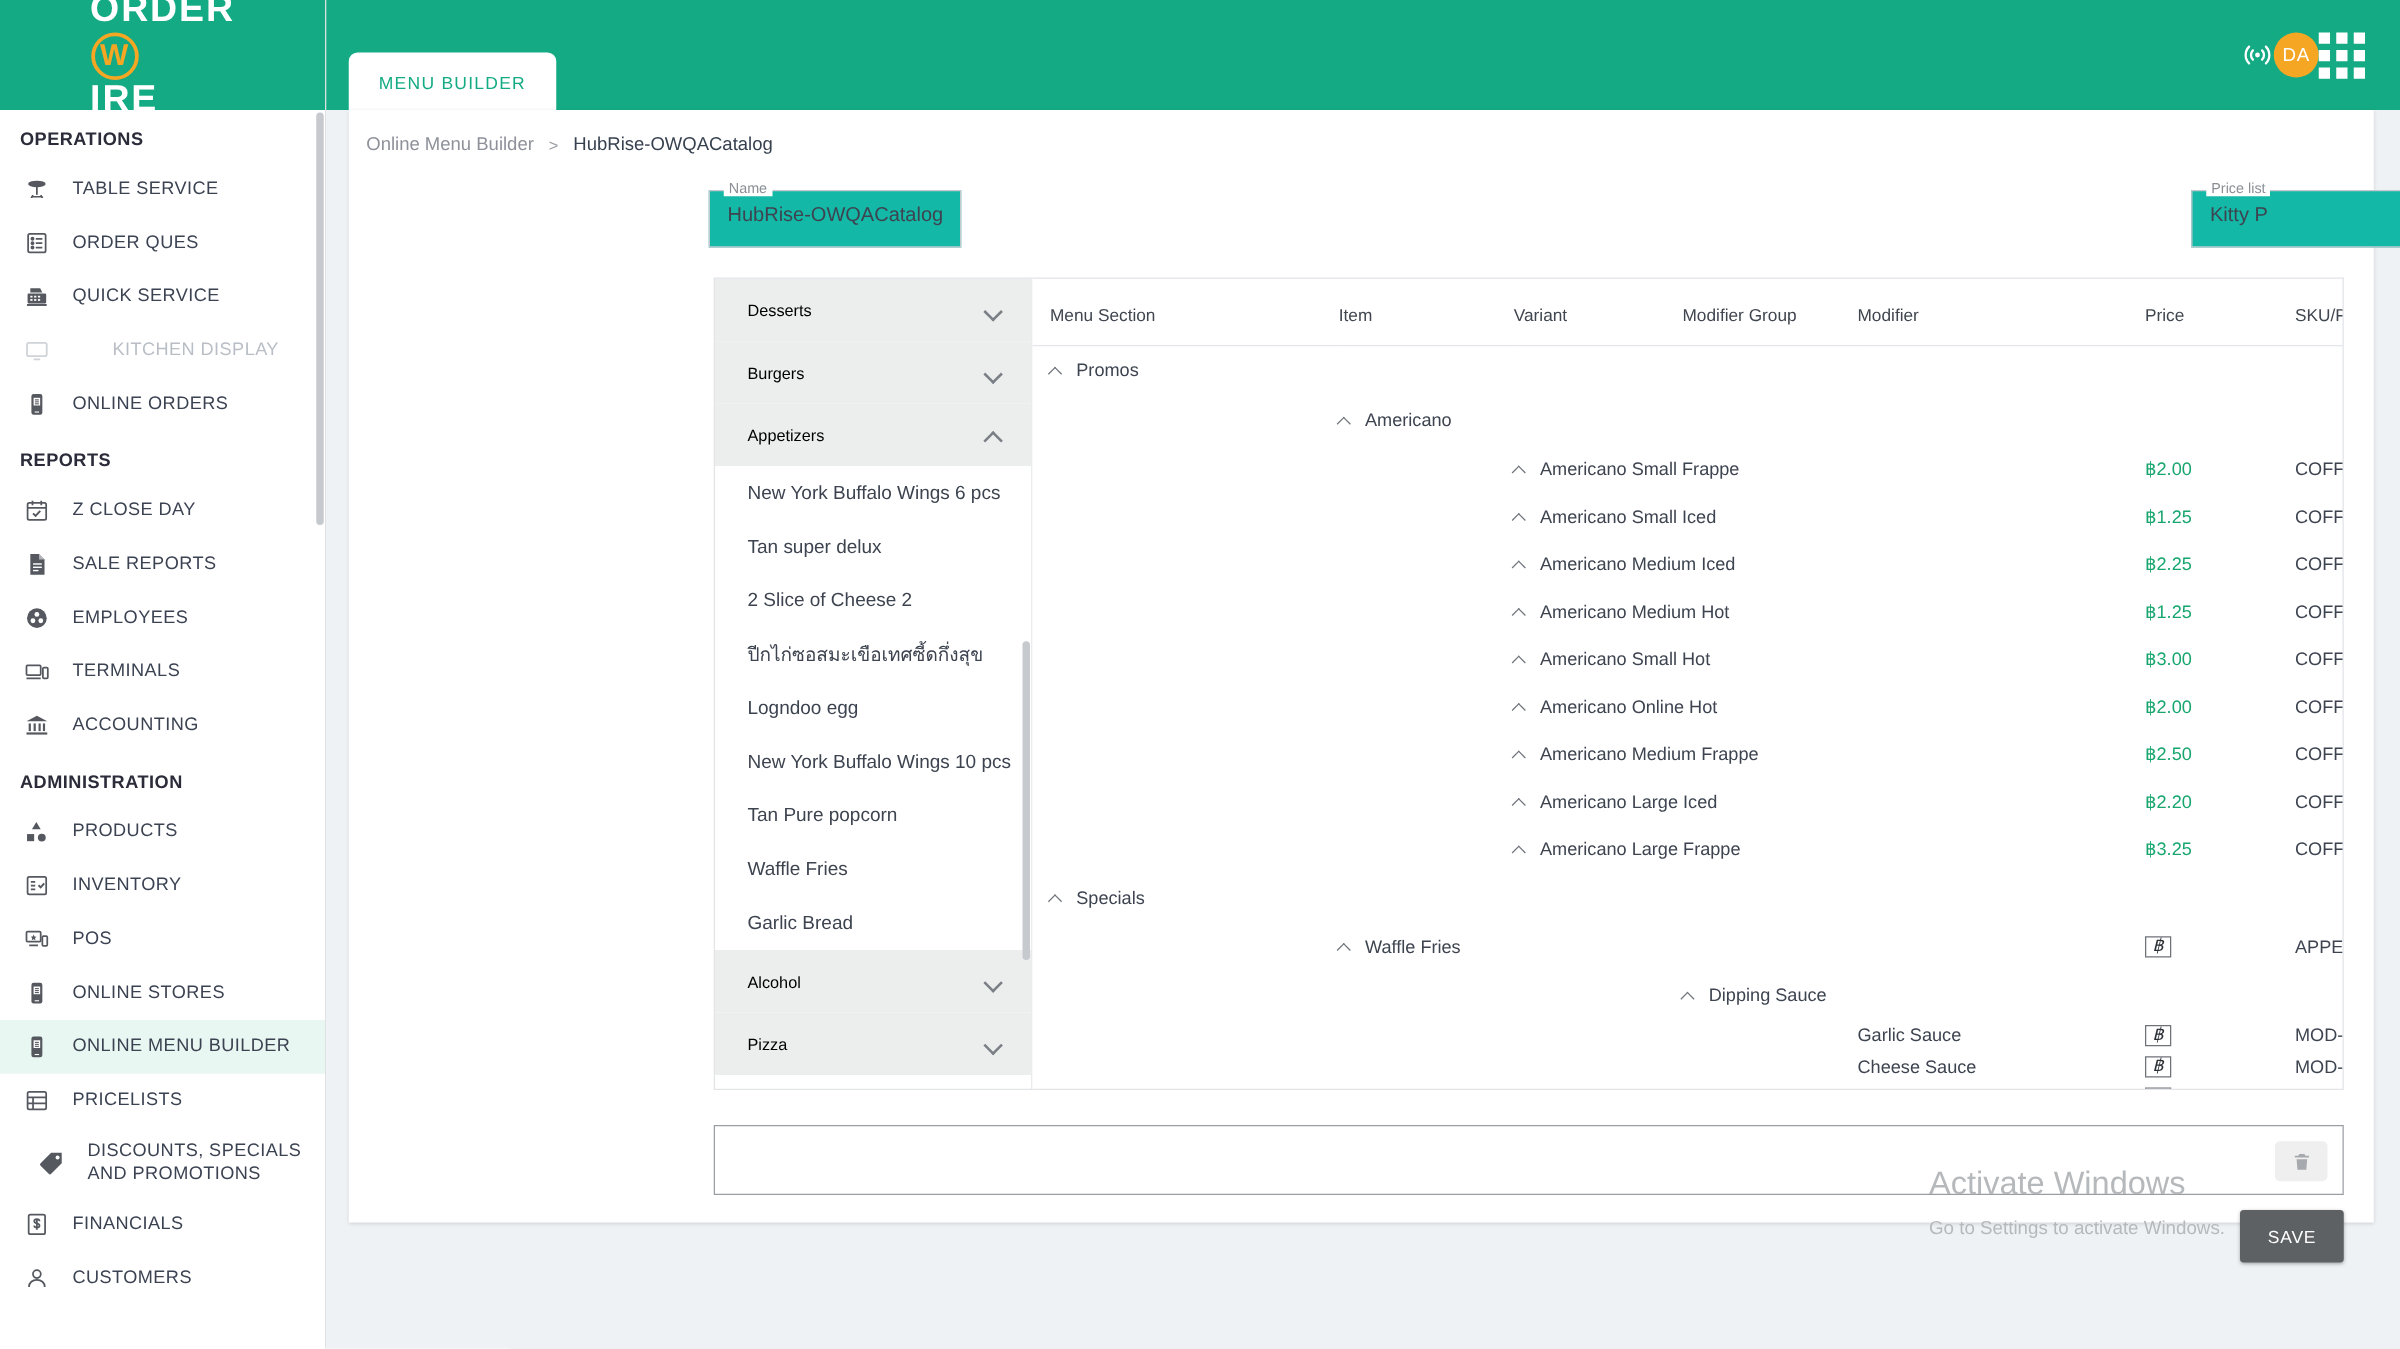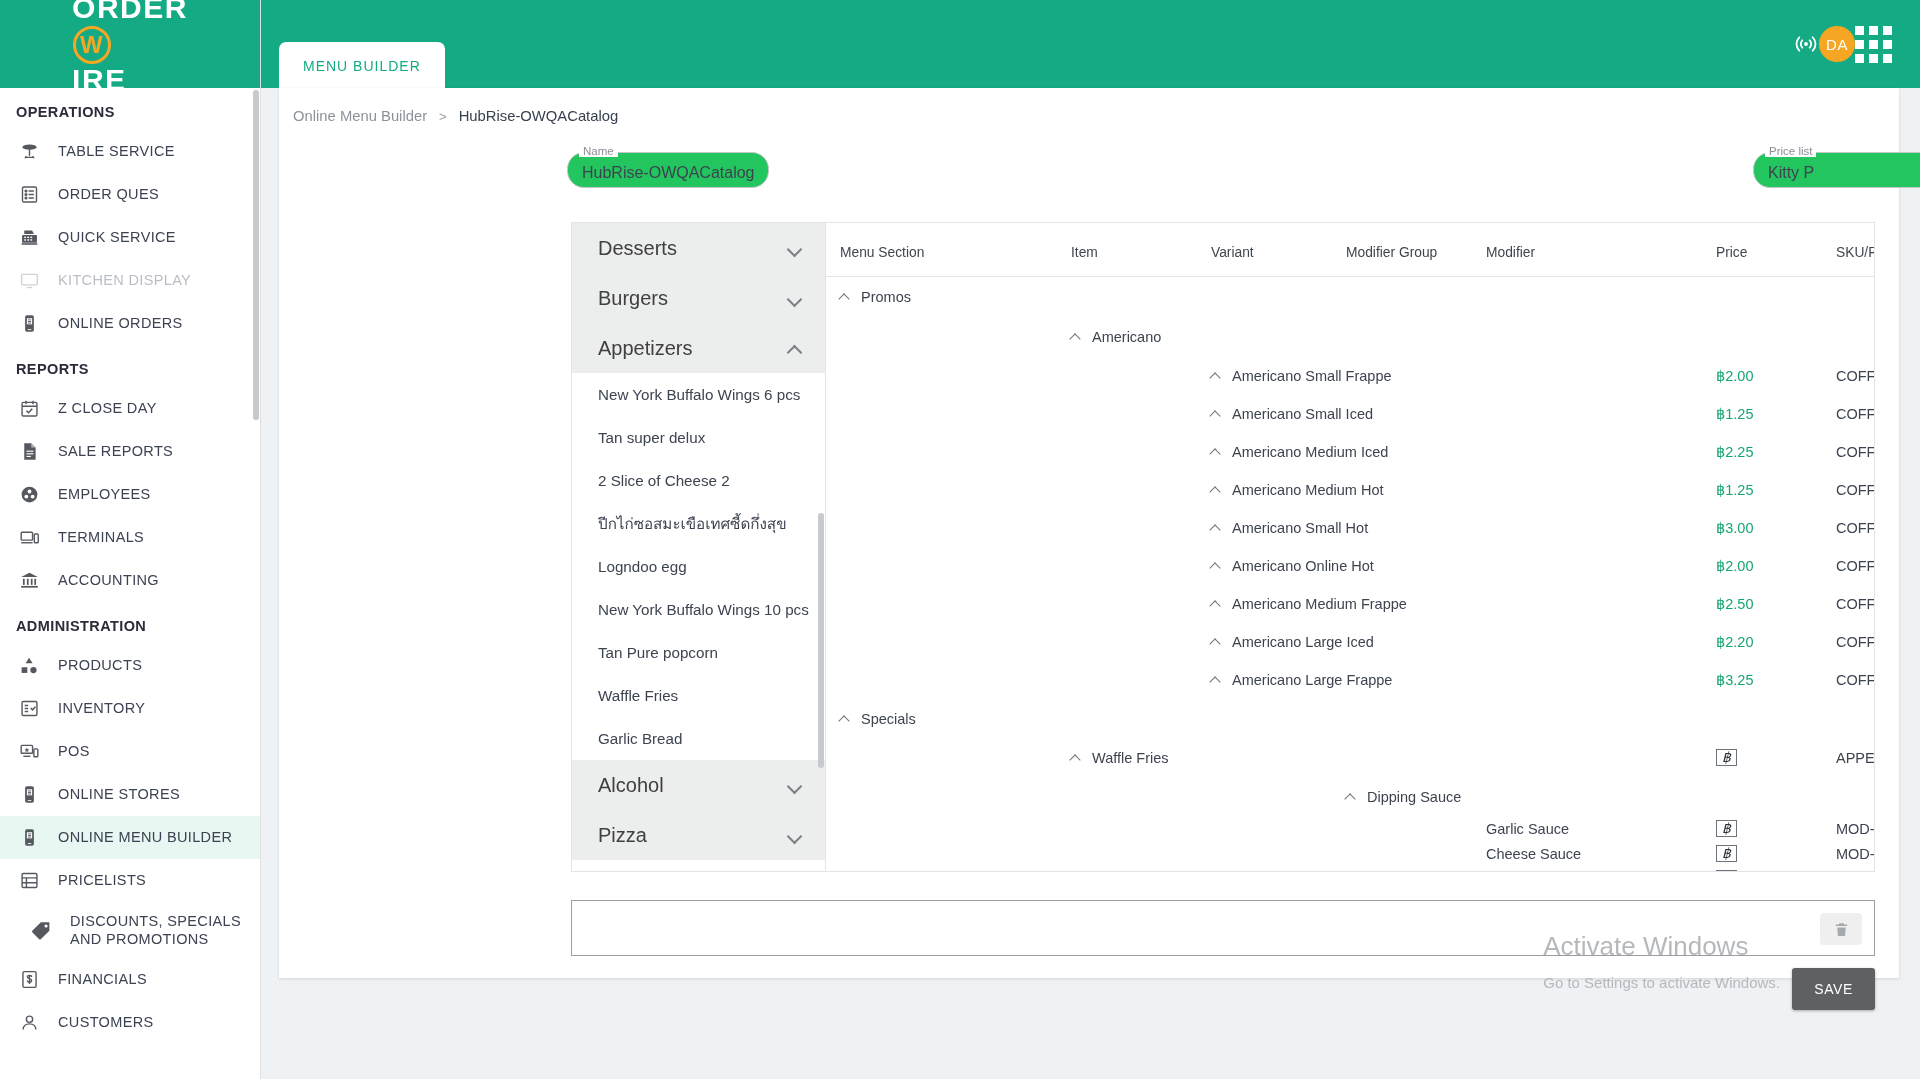--- a/index.html
+++ b/index.html
@@ -44,21 +44,21 @@
   .nav-item {
     display: flex; align-items: center; gap: 18px;
     height: 43px; padding-left: 18px;
     cursor: pointer;
   }
   .nav-item.active { background: #e9f7f2; }
   .nav-item .nav-label {
     font-size: 14.5px; color: #3b4252; letter-spacing: 0.35px;
     line-height: 1.15;
   }
-  .nav-item.disabled .nav-label { color: #b9bec6; }
+  .nav-item.disabled .nav-label { color: #b9bec6; margin-left: 32px; }
   .nav-item.two-line { height: 56px; align-items: center; margin-left: 12px; }
   .nav-item.two-line .nav-label { line-height: 1.25; }
   .nav-ico {
     width: 22px; height: 22px; flex: 0 0 22px;
     display: flex; align-items: center; justify-content: center;
     color: #55595f;
   }
   .nav-item.disabled .nav-ico { color: #cfd3d8; }
   .nav-ico svg { width: 21px; height: 21px; display: block; }
   .sb-scrollbar {
@@ -112,22 +112,22 @@
     padding: 20px 0 0 14px; font-size: 14.8px;
   }
   .bc-link { color: #8d9199; }
   .bc-sep { color: #9aa0a6; font-size: 13px; }
   .bc-current { color: #37414f; }
 
   
   .form-row { position: relative; height: 72px; margin-top: 24px; }
   .mat-field {
     position: absolute;
-    border: 1px solid #c4c8cd; border-radius: 17px;
-    height: 36px; background: #22c55e;
+    border: 1px solid #c4c8cd; border-radius: 0;
+    height: 46px; background: #14b8a6;
   }
   .mat-field .mf-label {
     position: absolute; top: -8px; left: 11px;
     background: #ffffff; padding: 0 4px;
     font-size: 11.5px; color: #8a8f96;
   }
   .mat-field .mf-value {
     position: absolute; left: 14px; top: 11px;
     font-size: 16px; color: #3d4450;
   }
@@ -141,21 +141,21 @@
     border: 1px solid #e2e4e7;
     background: #ffffff;
     height: 650px; overflow: hidden; position: relative;
   }
   .acc-head {
     background: #eceded;
     height: 50px; display: flex; align-items: center;
     justify-content: space-between;
     padding: 0 22px 0 26px; cursor: pointer;
   }
-  .acc-head .acc-title { font-size: 20px; color: #404040; }
+  .acc-head .acc-title { font-size: 13px; color: #000000; }
   .chev { width: 14px; height: 9px; position: relative; }
   .chev::before {
     content: ""; position: absolute; left: 0; top: 0;
     width: 9px; height: 9px;
     border-right: 2px solid #7a7f86; border-bottom: 2px solid #7a7f86;
     transform: rotate(45deg);
   }
   .chev.up::before { transform: rotate(-135deg); top: 3px; }
   .acc-item {
     height: 43px; display: flex; align-items: center;

